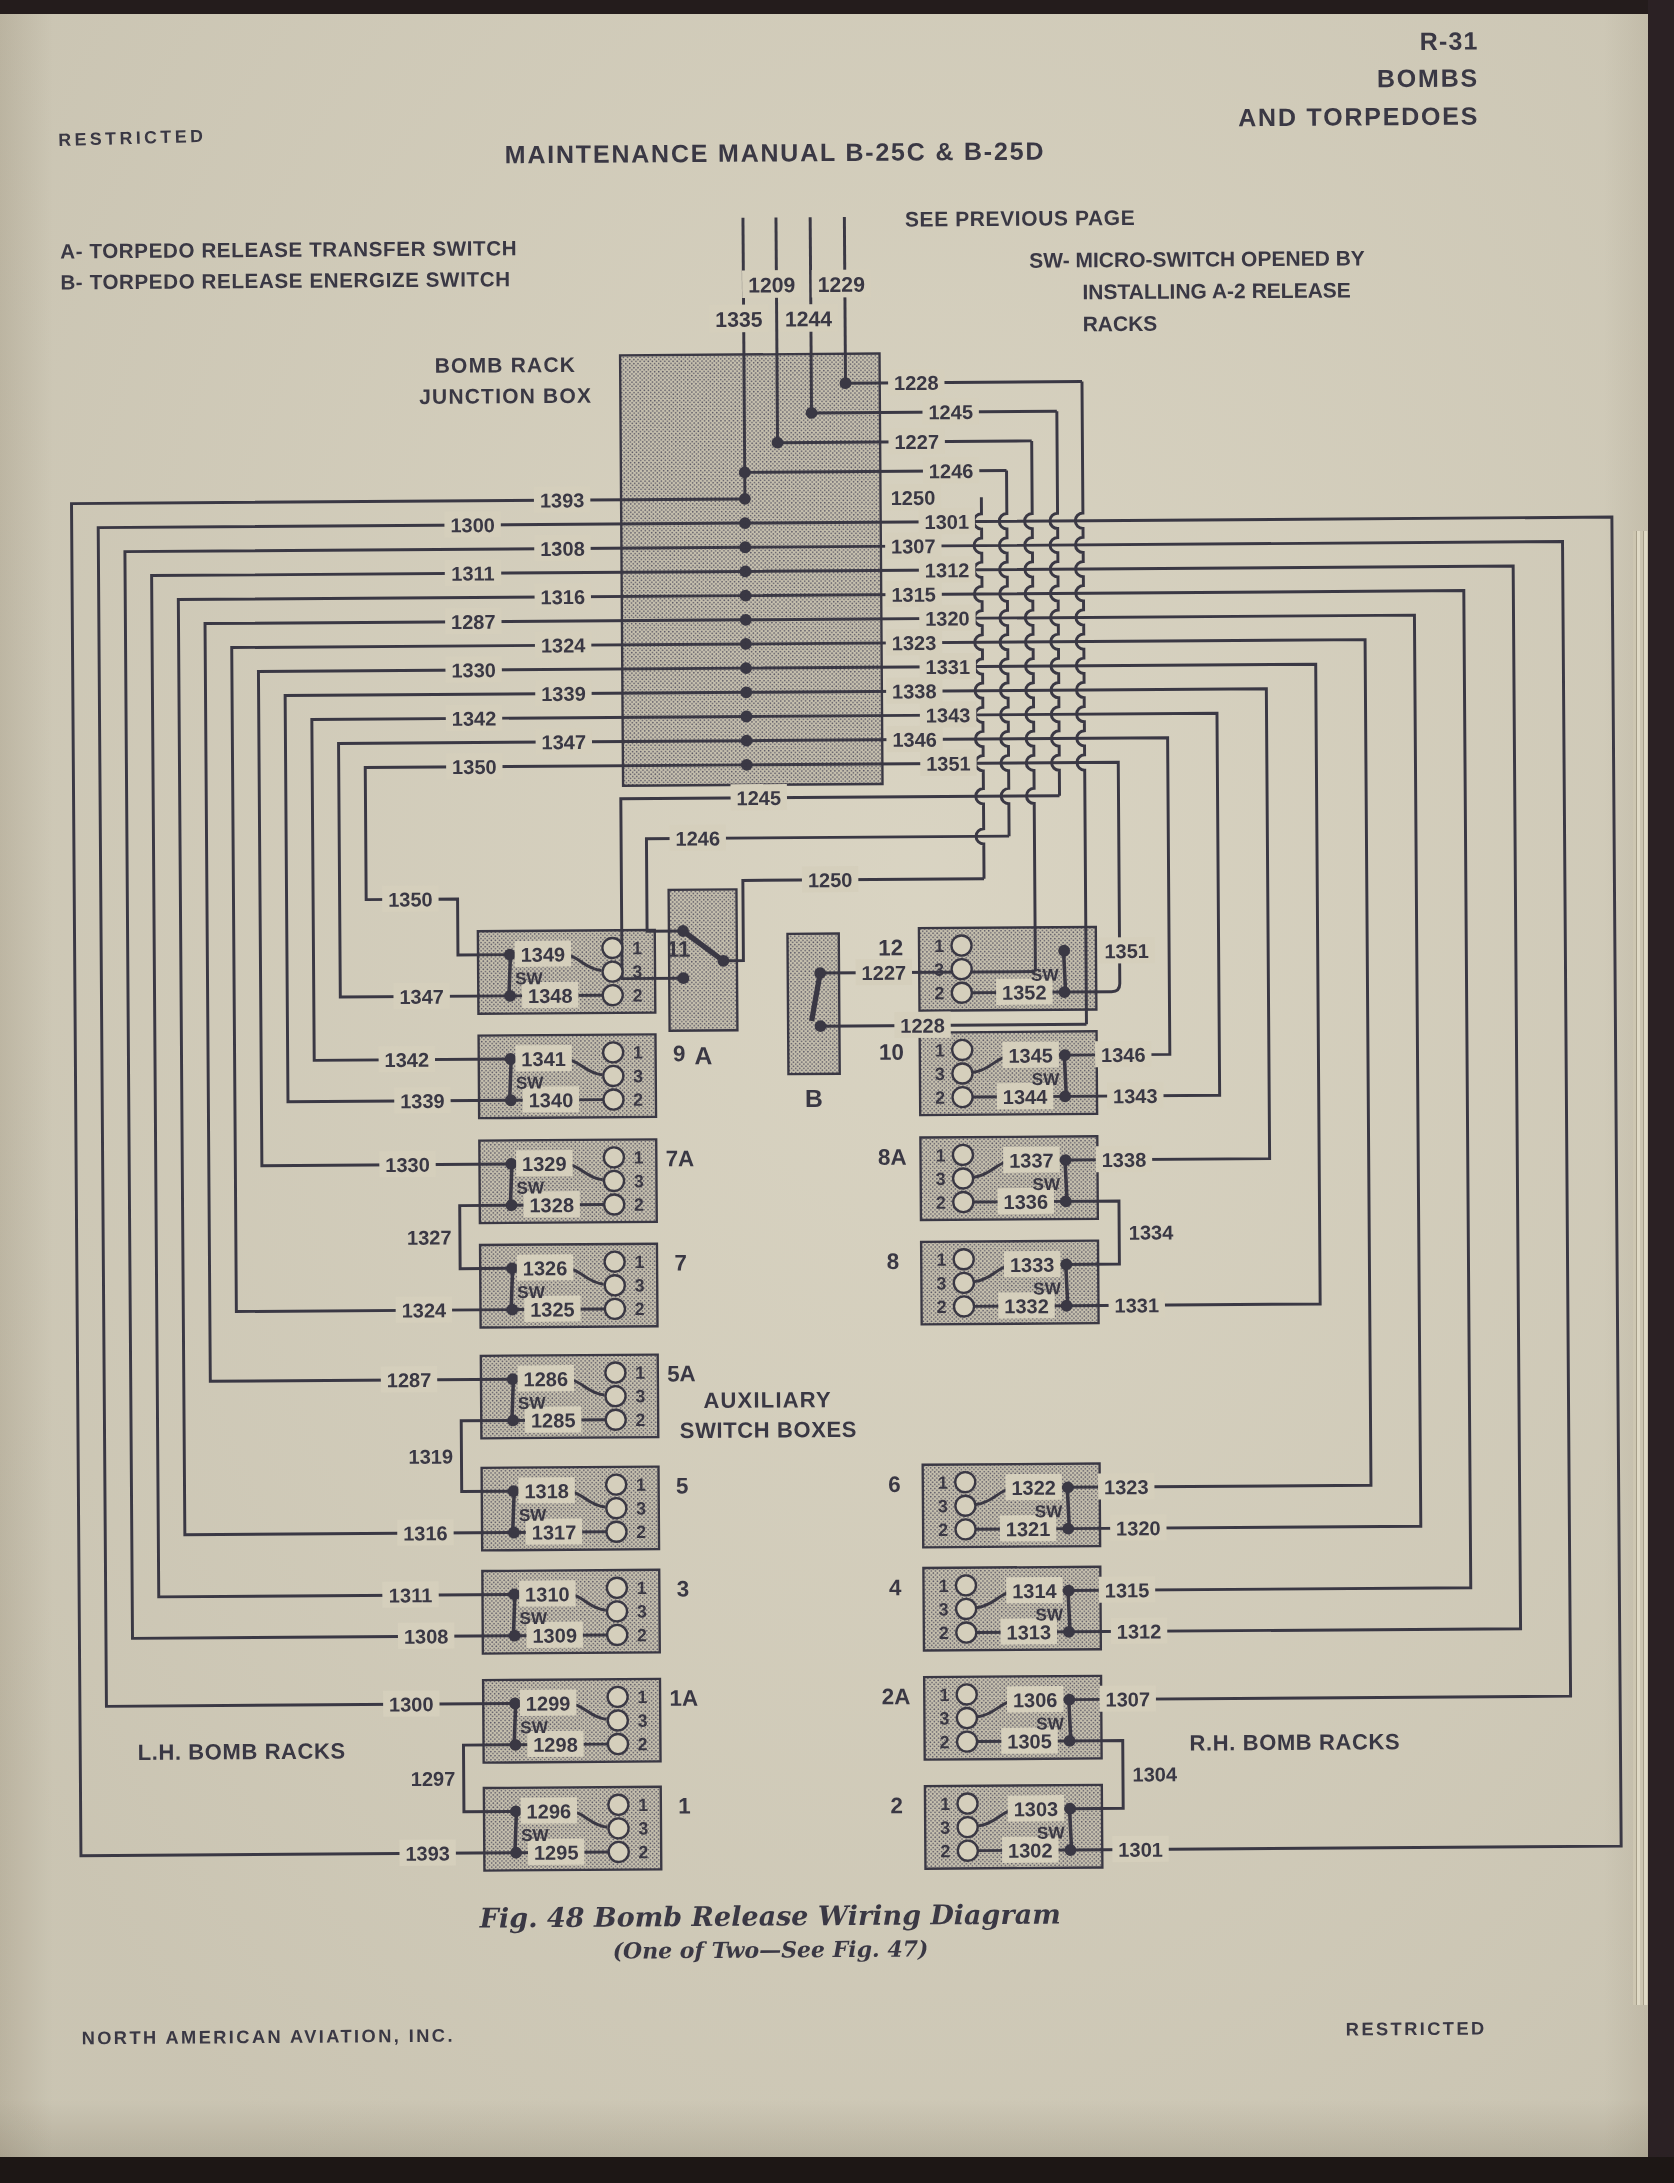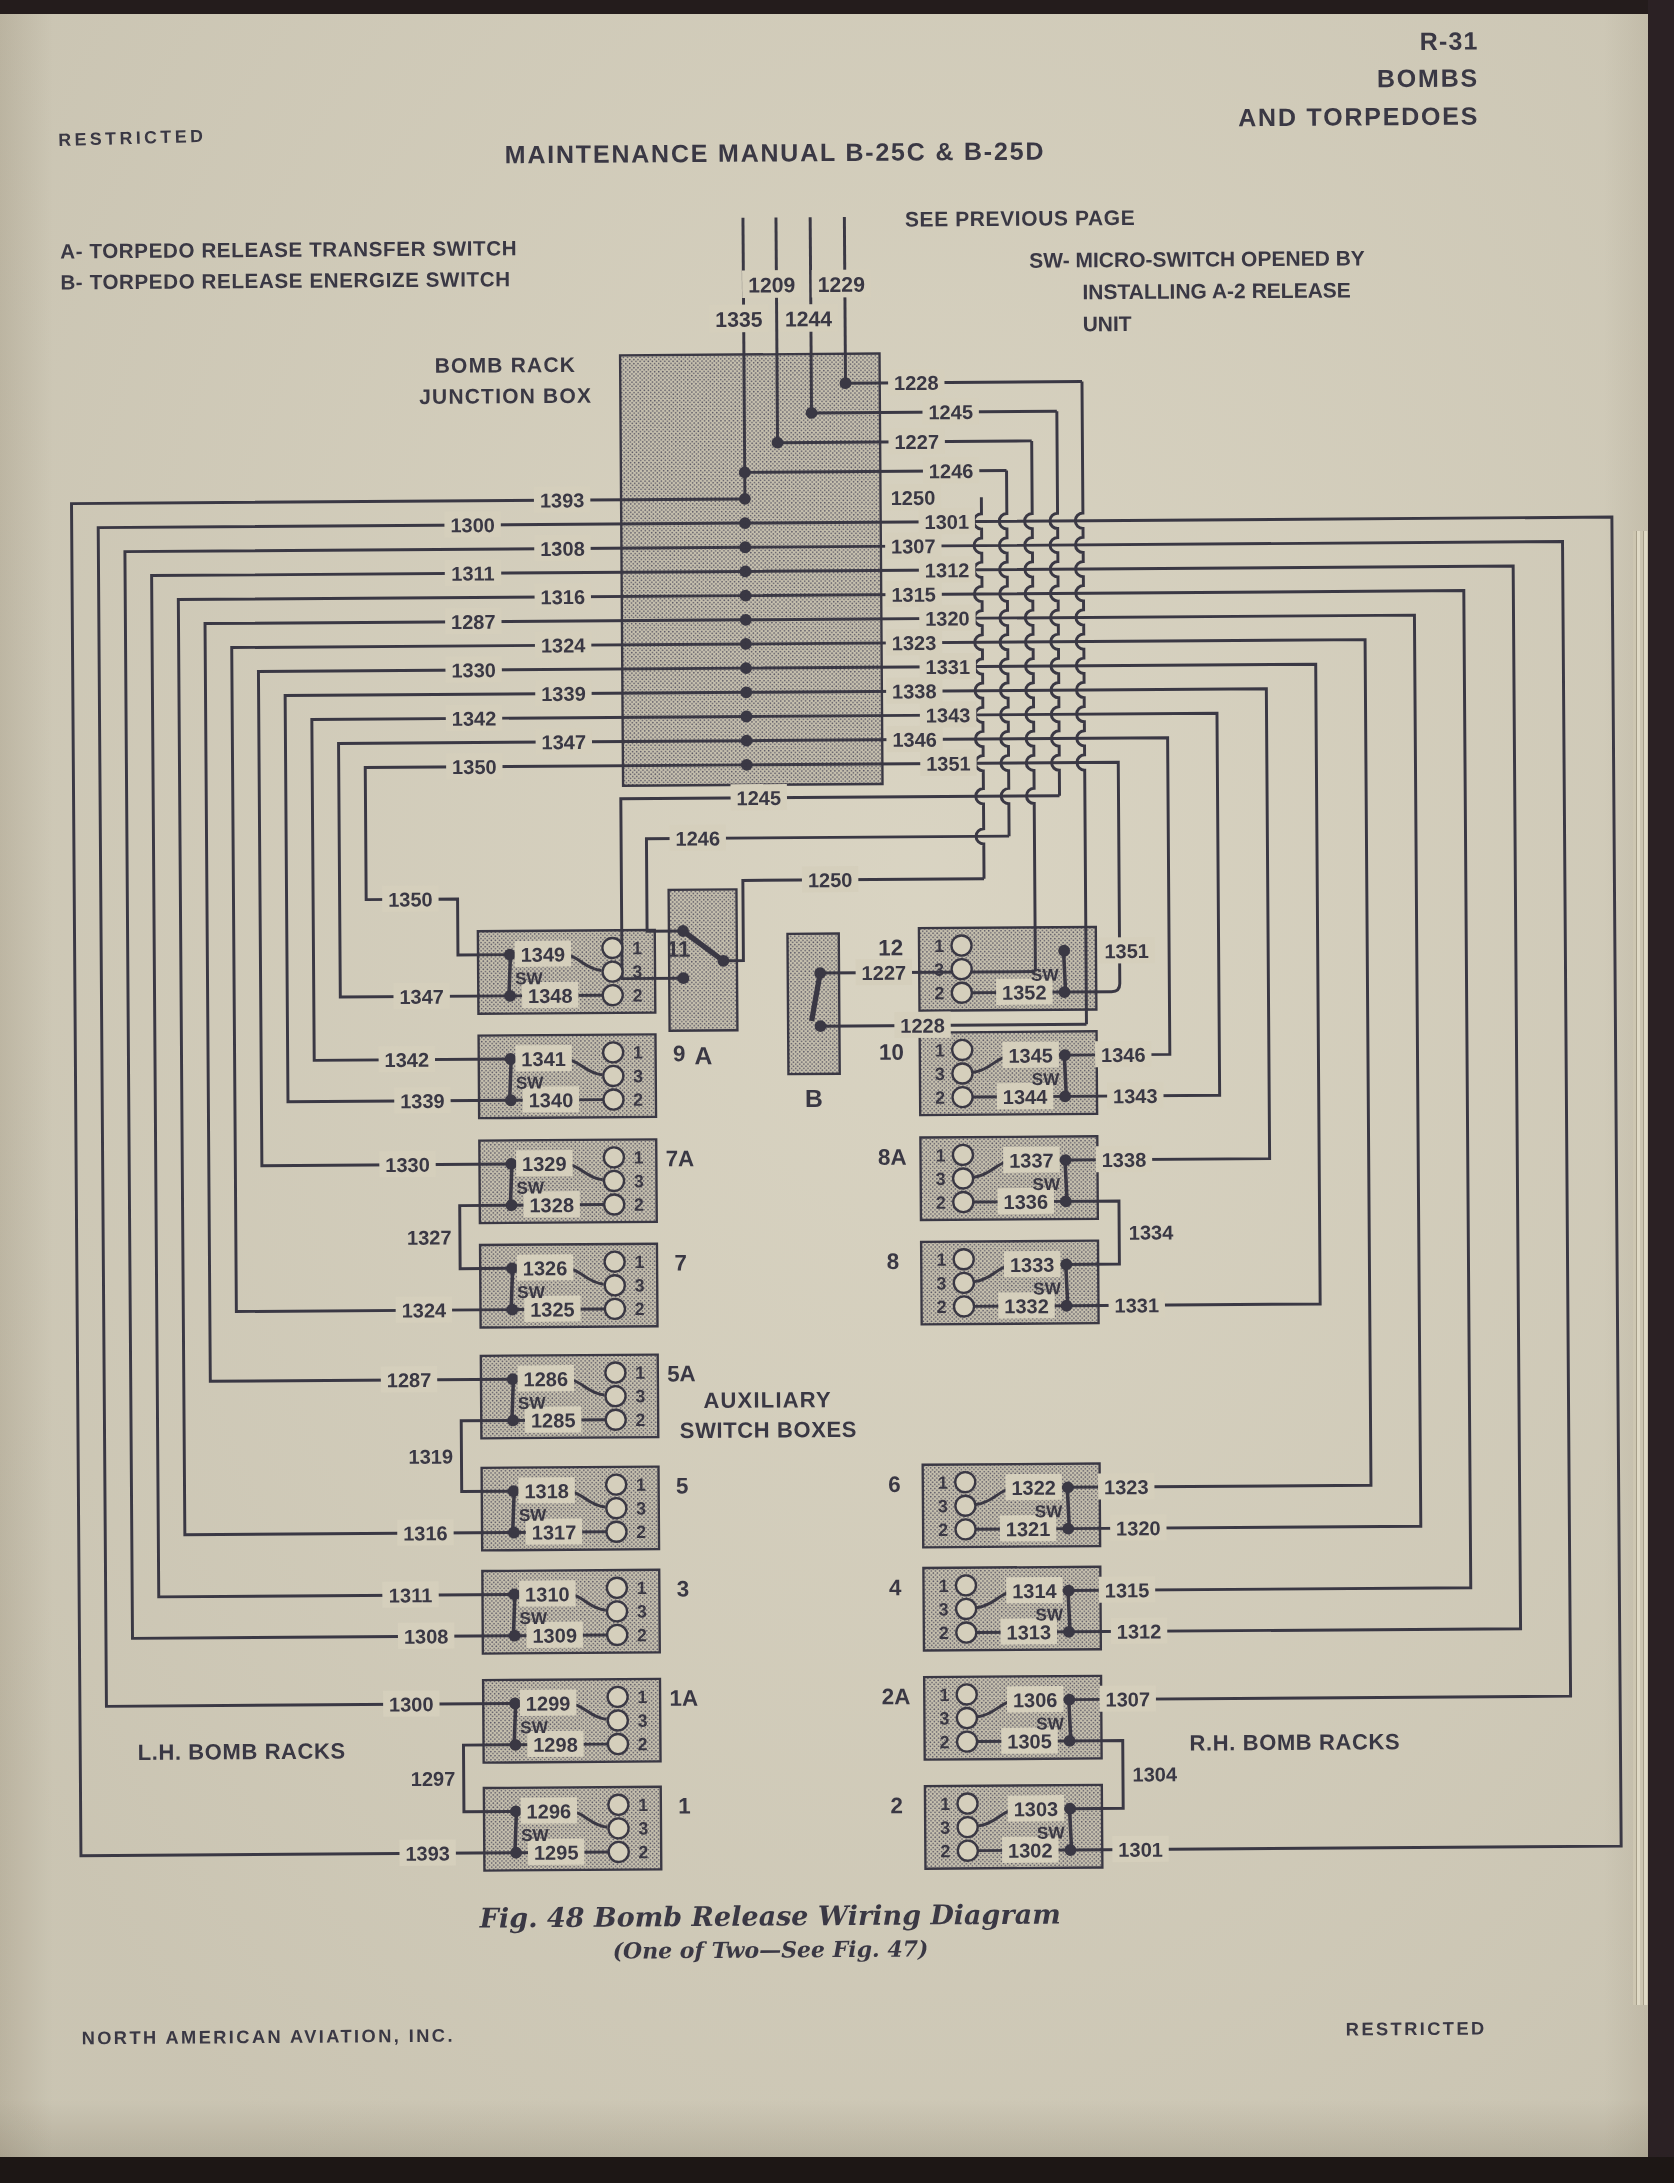--- a/index.html
+++ b/index.html
@@ -39,21 +39,21 @@
     <div class="txt b" style="left:413px;top:138px;width:737px;text-align:center;font-size:25px;letter-spacing:1.8px;">MAINTENANCE MANUAL B-25C &amp; B-25D</div>
     <div class="txt b" style="left:1309px;top:31px;width:177px;text-align:right;font-size:25px;letter-spacing:1.2px;">R-31</div>
     <div class="txt b" style="left:1309px;top:68px;width:177px;text-align:right;font-size:25px;letter-spacing:1.8px;">BOMBS</div>
     <div class="txt b" style="left:1191px;top:106px;width:295px;text-align:right;font-size:25px;letter-spacing:1.8px;">AND TORPEDOES</div>
 
     <div class="txt b" style="left:66px;top:234px;font-size:20.6px;letter-spacing:0.6px;">A- TORPEDO RELEASE TRANSFER SWITCH</div>
     <div class="txt b" style="left:66px;top:265px;font-size:20.6px;letter-spacing:0.6px;">B- TORPEDO RELEASE ENERGIZE SWITCH</div>
     <div class="txt b" style="left:911px;top:208px;font-size:21px;letter-spacing:0.6px;">SEE PREVIOUS PAGE</div>
     <div class="txt b" style="left:1035px;top:250px;font-size:21px;">SW- MICRO-SWITCH OPENED BY</div>
     <div class="txt b" style="left:1088px;top:282px;font-size:21px;">INSTALLING A-2 RELEASE</div>
-    <div class="txt b" style="left:1088px;top:314px;font-size:21px;">UNIT</div>
+    <div class="txt b" style="left:1088px;top:314px;font-size:21px;">RACKS</div>
 
     <div class="txt b" style="left:413px;top:351px;width:195px;text-align:center;font-size:21px;letter-spacing:1.2px;">BOMB RACK</div>
     <div class="txt b" style="left:413px;top:382px;width:195px;text-align:center;font-size:21px;letter-spacing:1.2px;">JUNCTION BOX</div>
 
     <div class="txt b" style="left:665px;top:1387px;width:201px;text-align:center;font-size:22px;letter-spacing:1.2px;">AUXILIARY</div>
     <div class="txt b" style="left:655px;top:1417px;width:222px;text-align:center;font-size:22px;letter-spacing:0.6px;">SWITCH BOXES</div>
 
     <div class="txt b" style="left:133px;top:1735px;font-size:22px;letter-spacing:0.6px;">L.H. BOMB RACKS</div>
     <div class="txt b" style="left:1185px;top:1733px;font-size:22px;letter-spacing:0.6px;">R.H. BOMB RACKS</div>
 

